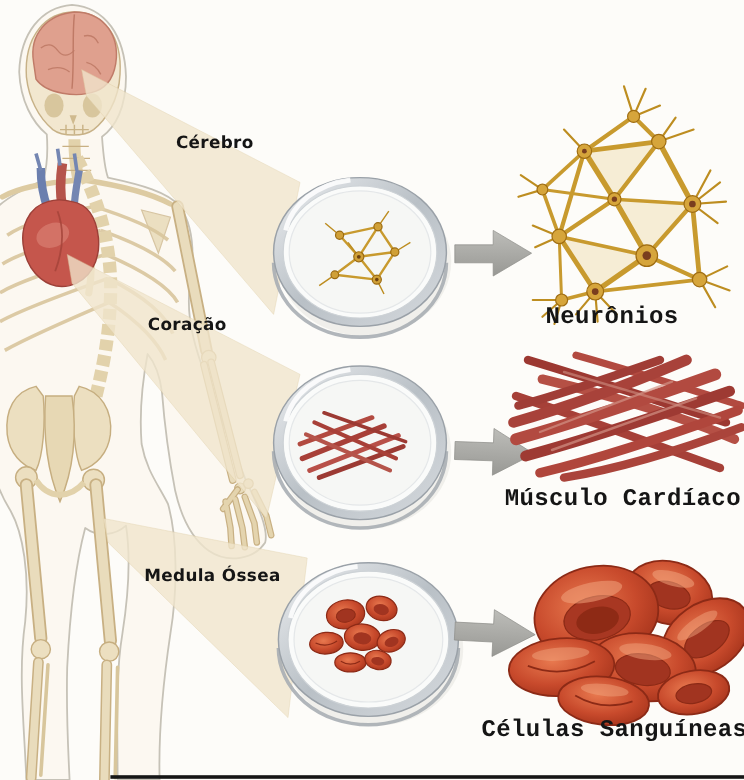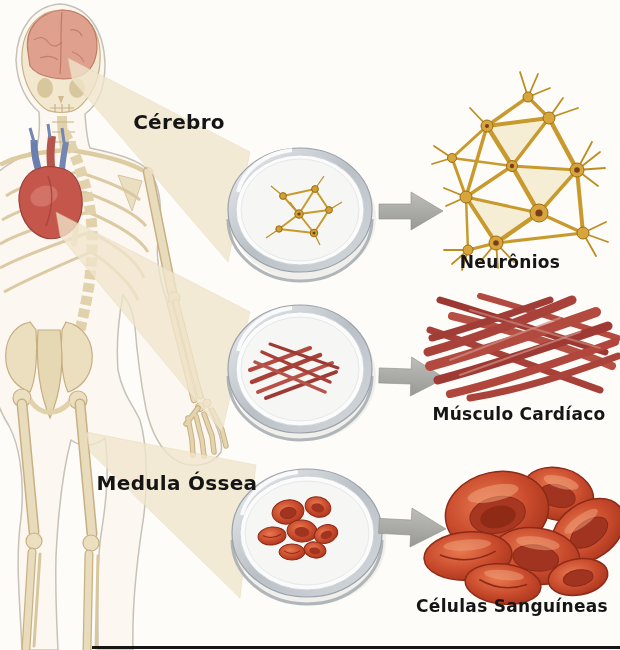--- a/index.html
+++ b/index.html
@@ -13,22 +13,22 @@
   .stage svg{position:absolute;left:0;top:0;}
   .label{
     position:absolute;
     font-weight:700;
     color:#151515;
     text-align:center;
     letter-spacing:.3px;
     line-height:1.15;
     white-space:nowrap;
   }
-  .organ-label{font-size:20px;}
-  .cell-label{font-size:17px;}
+  .organ-label{font-size:14px;}
+  .cell-label{font-size:20px;font-family:Liberation Mono, monospace;}
   .border-line{
     position:absolute;
     left:92px;top:646px;width:528px;height:3px;
     background:#161616;
   }
 </style>
 </head>
 <body>
 
 <div class="stage">
@@ -363,20 +363,21 @@
     </g>
     <g transform="translate(578,577) rotate(-10)">
       <ellipse rx="30" ry="18" fill="url(#gradRbc)" stroke="#8c2a16" stroke-width="1.5"></ellipse>
       <ellipse cy="1" rx="15" ry="8" fill="#a13420" stroke="#8c2a16" stroke-width="1"></ellipse>
     </g>
   </g>
 </svg>
 
 <div class="label organ-label" style="left:104px;top:111px;width:150px;">Cérebro</div>
 
+<div class="label organ-label" style="left:81px;top:263px;width:150px;">Coração</div>
 
 <div class="label organ-label" style="left:77px;top:472px;width:200px;">Medula Óssea</div>
 
 <div class="label cell-label" style="left:410px;top:253px;width:200px;">Neurônios</div>
 
 <div class="label cell-label" style="left:399px;top:405px;width:240px;">Músculo Cardíaco</div>
 
 <div class="label cell-label" style="left:392px;top:597px;width:240px;">Células Sanguíneas</div>
 
 <div class="border-line"></div>

